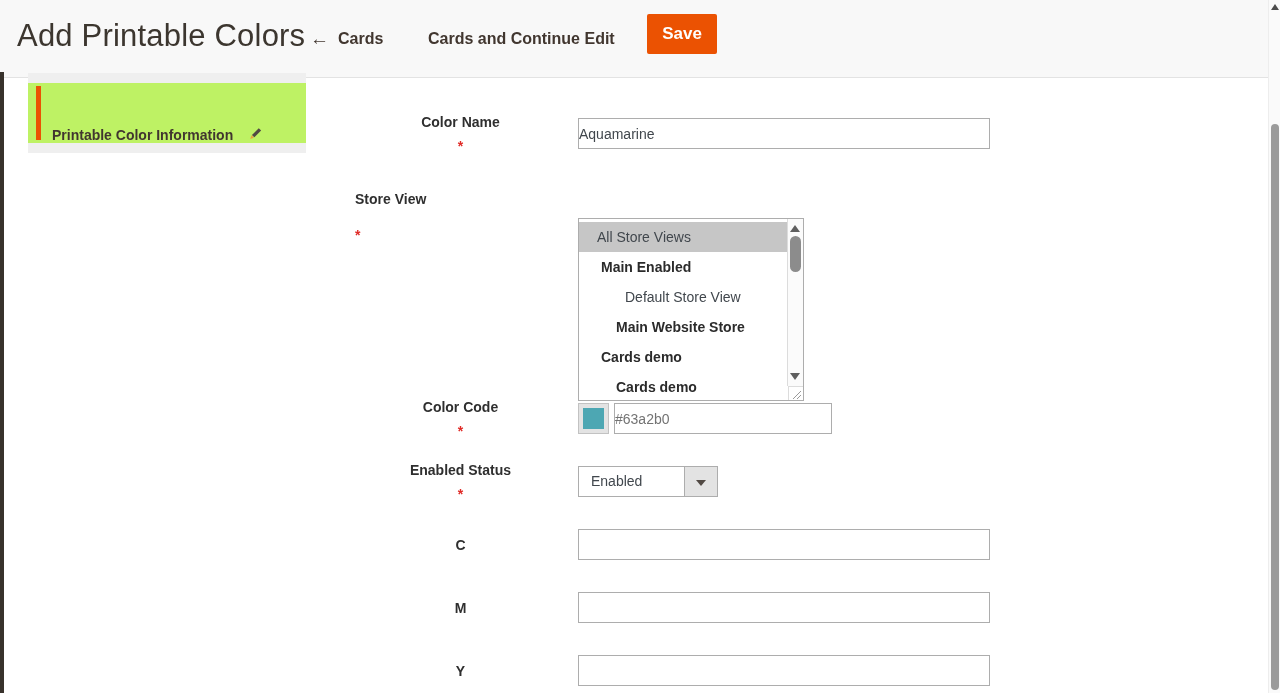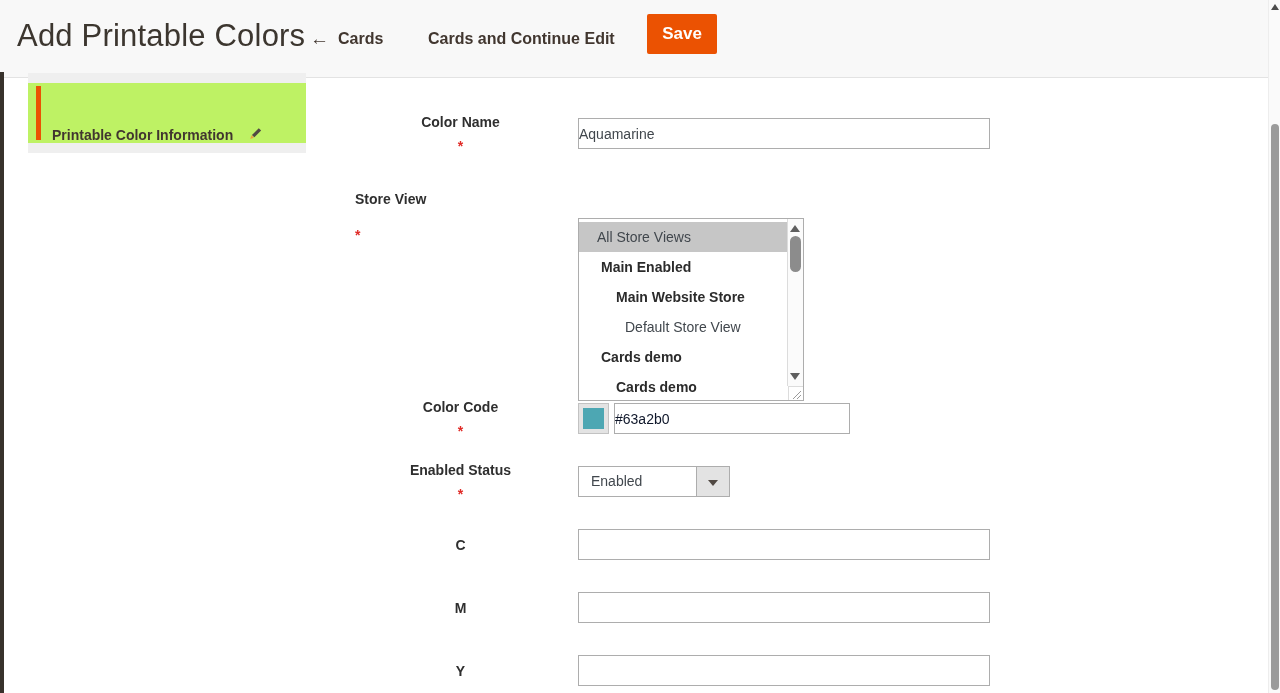--- a/index.html
+++ b/index.html
@@ -64,21 +64,21 @@
   }
   .req-mark { color:#e02b27; font-size:14px; position:relative; top:1px; }
   .label-top { align-items:flex-start; padding-top:7px; height:auto; }
 
   .text-input {
     position:absolute; height:31px; border:1px solid #adadad; background:#fff;
     font-family:inherit; font-size:14px; color:#41474d; padding:0 0;
     outline:none;
   }
   .in-color-name { left:578px; top:118px; width:412px; }
-  .in-color-code { left:614px; top:403px; width:236px; color:#0f172a; }
+  .in-color-code { left:614px; top:403px; width:218px; color:#737373; }
   .in-c { left:578px; top:529px; width:412px; }
   .in-m { left:578px; top:592px; width:412px; }
   .in-y { left:578px; top:655px; width:412px; }
 
   .lbl-color-name { top:118px; }
   .lbl-store-view { top:184px;gap:19px; }
   .lbl-color-code { top:403px; }
   .lbl-status     { top:466px; }
   .lbl-c          { top:529px; }
   .lbl-m          { top:592px; }
@@ -119,21 +119,21 @@
 
   
   .swatch-box {
     position:absolute; left:578px; top:403px; width:31px; height:31px;
     background:#e3e3e3; border:1px solid #c2c2c2; cursor:pointer;
   }
   .swatch { position:absolute; inset:4px; background:#4da7b3; }
 
   
   .status-select {
-    position:absolute; left:578px; top:466px; width:152px; height:31px;
+    position:absolute; left:578px; top:466px; width:140px; height:31px;
     border:1px solid #adadad; background:#fff; cursor:pointer;
   }
   .status-value { line-height:29px; padding-left:12px; font-size:14px; color:#41474d; }
   .status-arrow {
     position:absolute; right:0; top:0; width:33px; height:29px;
     background:#e3e3e3; border-left:1px solid #adadad;
     display:flex; align-items:center; justify-content:center;
   }
   .status-arrow .tri { width:0; height:0; border:5px solid transparent; border-bottom:none; border-top:6px solid #514943; margin-top:3px; }
 
@@ -189,22 +189,22 @@
   <input class="text-input in-color-name" type="text" value="Aquamarine" style="">
 
   <div class="field-label label-top lbl-store-view">
     <span>Store View</span>
     <span class="req-mark">*</span>
   </div>
   <div class="multi-select">
     <div class="ms-options">
       <div class="ms-opt selected ind-0">All Store Views</div>
       <div class="ms-opt bold ind-1">Main Enabled</div>
+      <div class="ms-opt ind-3">Default Store View</div>
       <div class="ms-opt bold ind-2">Main Website Store</div>
-      <div class="ms-opt ind-3">Default Store View</div>
       <div class="ms-opt bold ind-1">Cards demo</div>
       <div class="ms-opt bold ind-2">Cards demo</div>
     </div>
     <div class="ms-scrollbar">
       <div class="tri-up"></div>
       <div class="ms-thumb"></div>
       <div class="tri-down"></div>
     </div>
     <div class="ms-grip">
       <svg width="15" height="14" viewBox="0 0 15 14">

